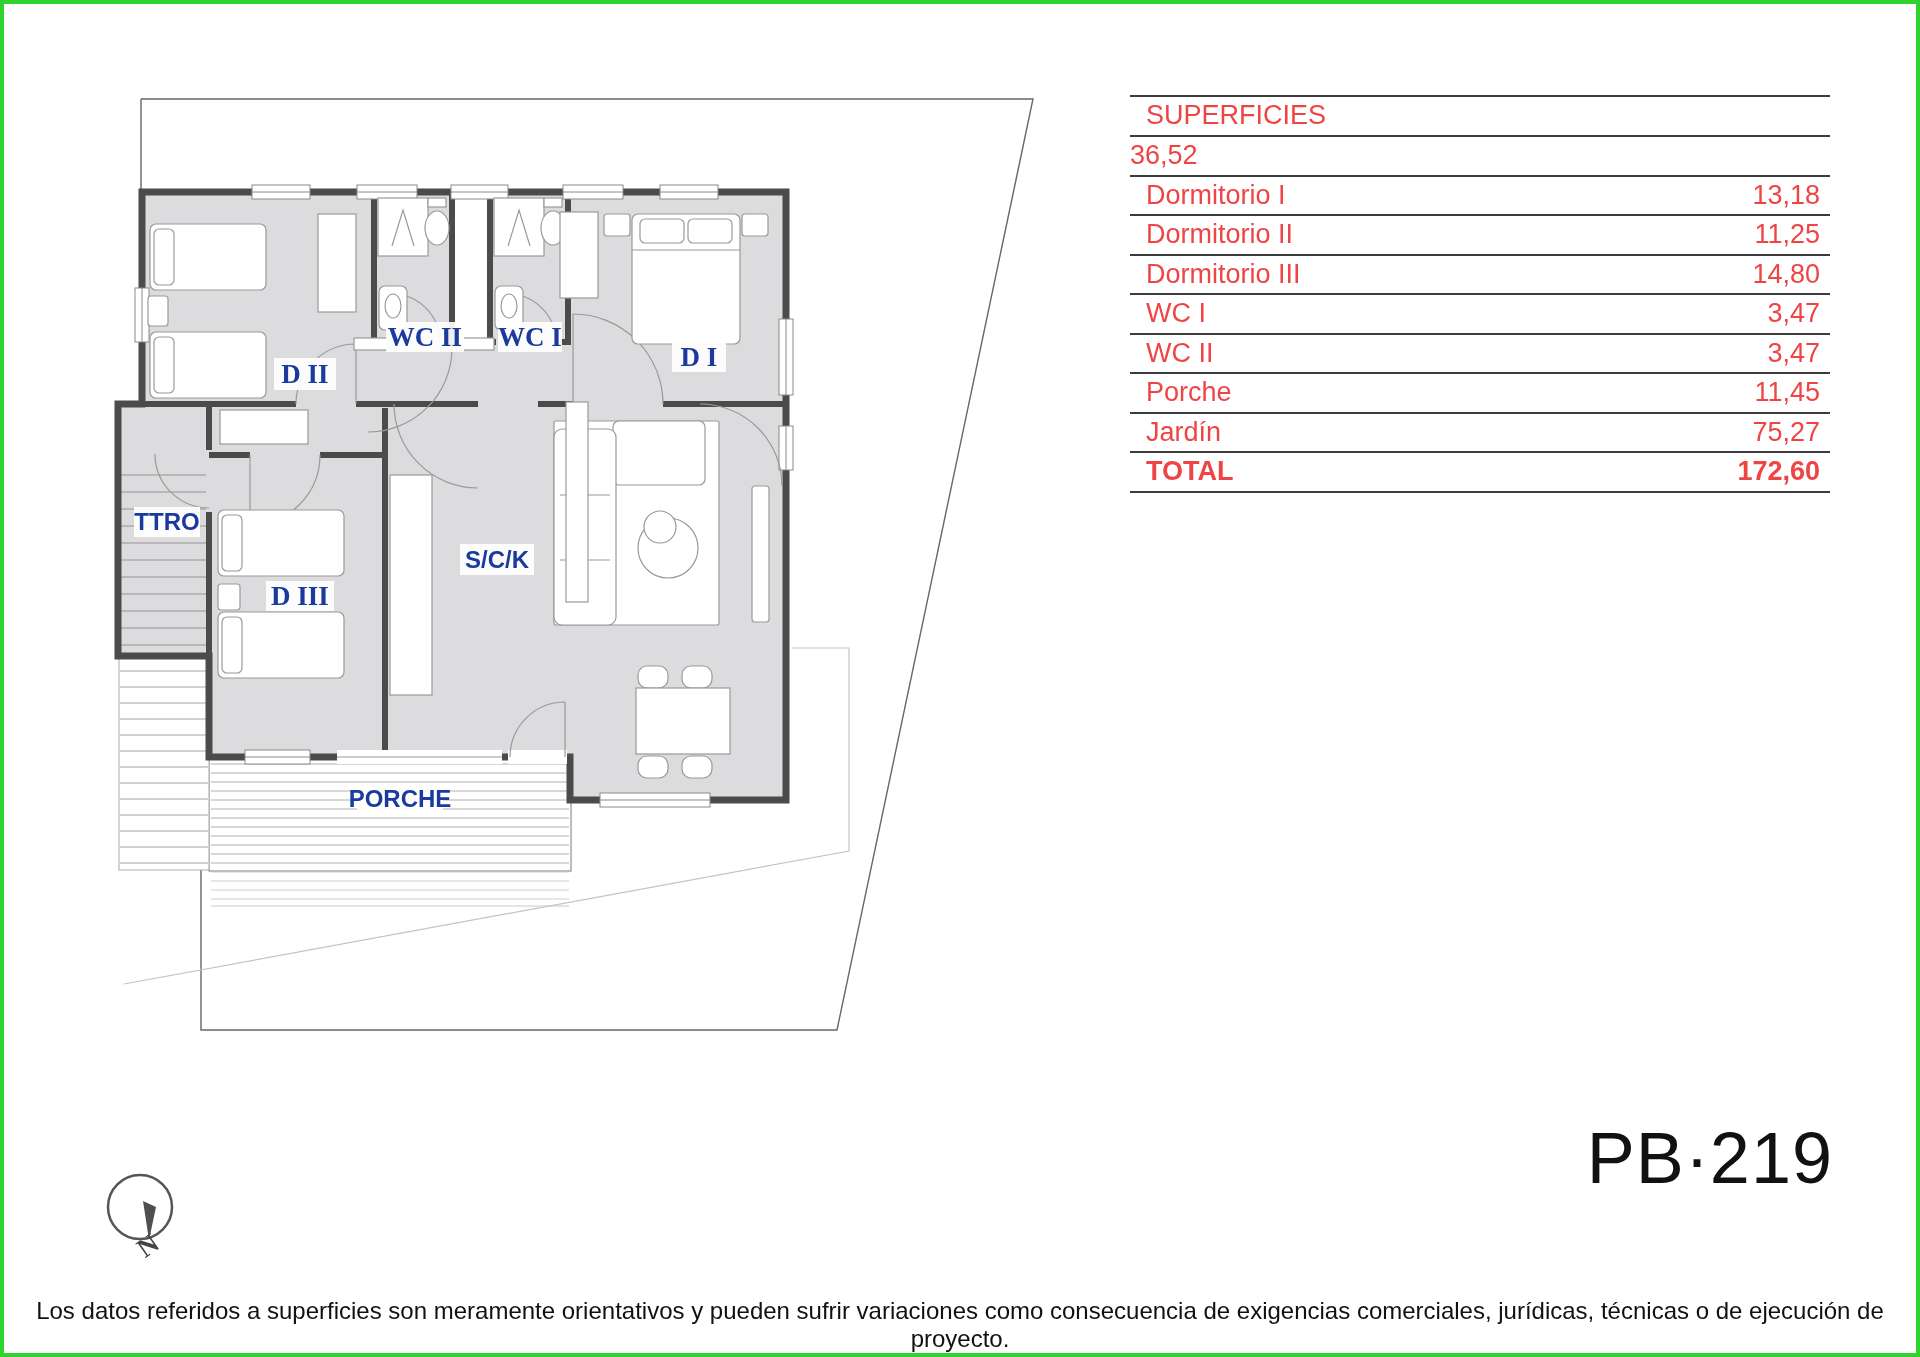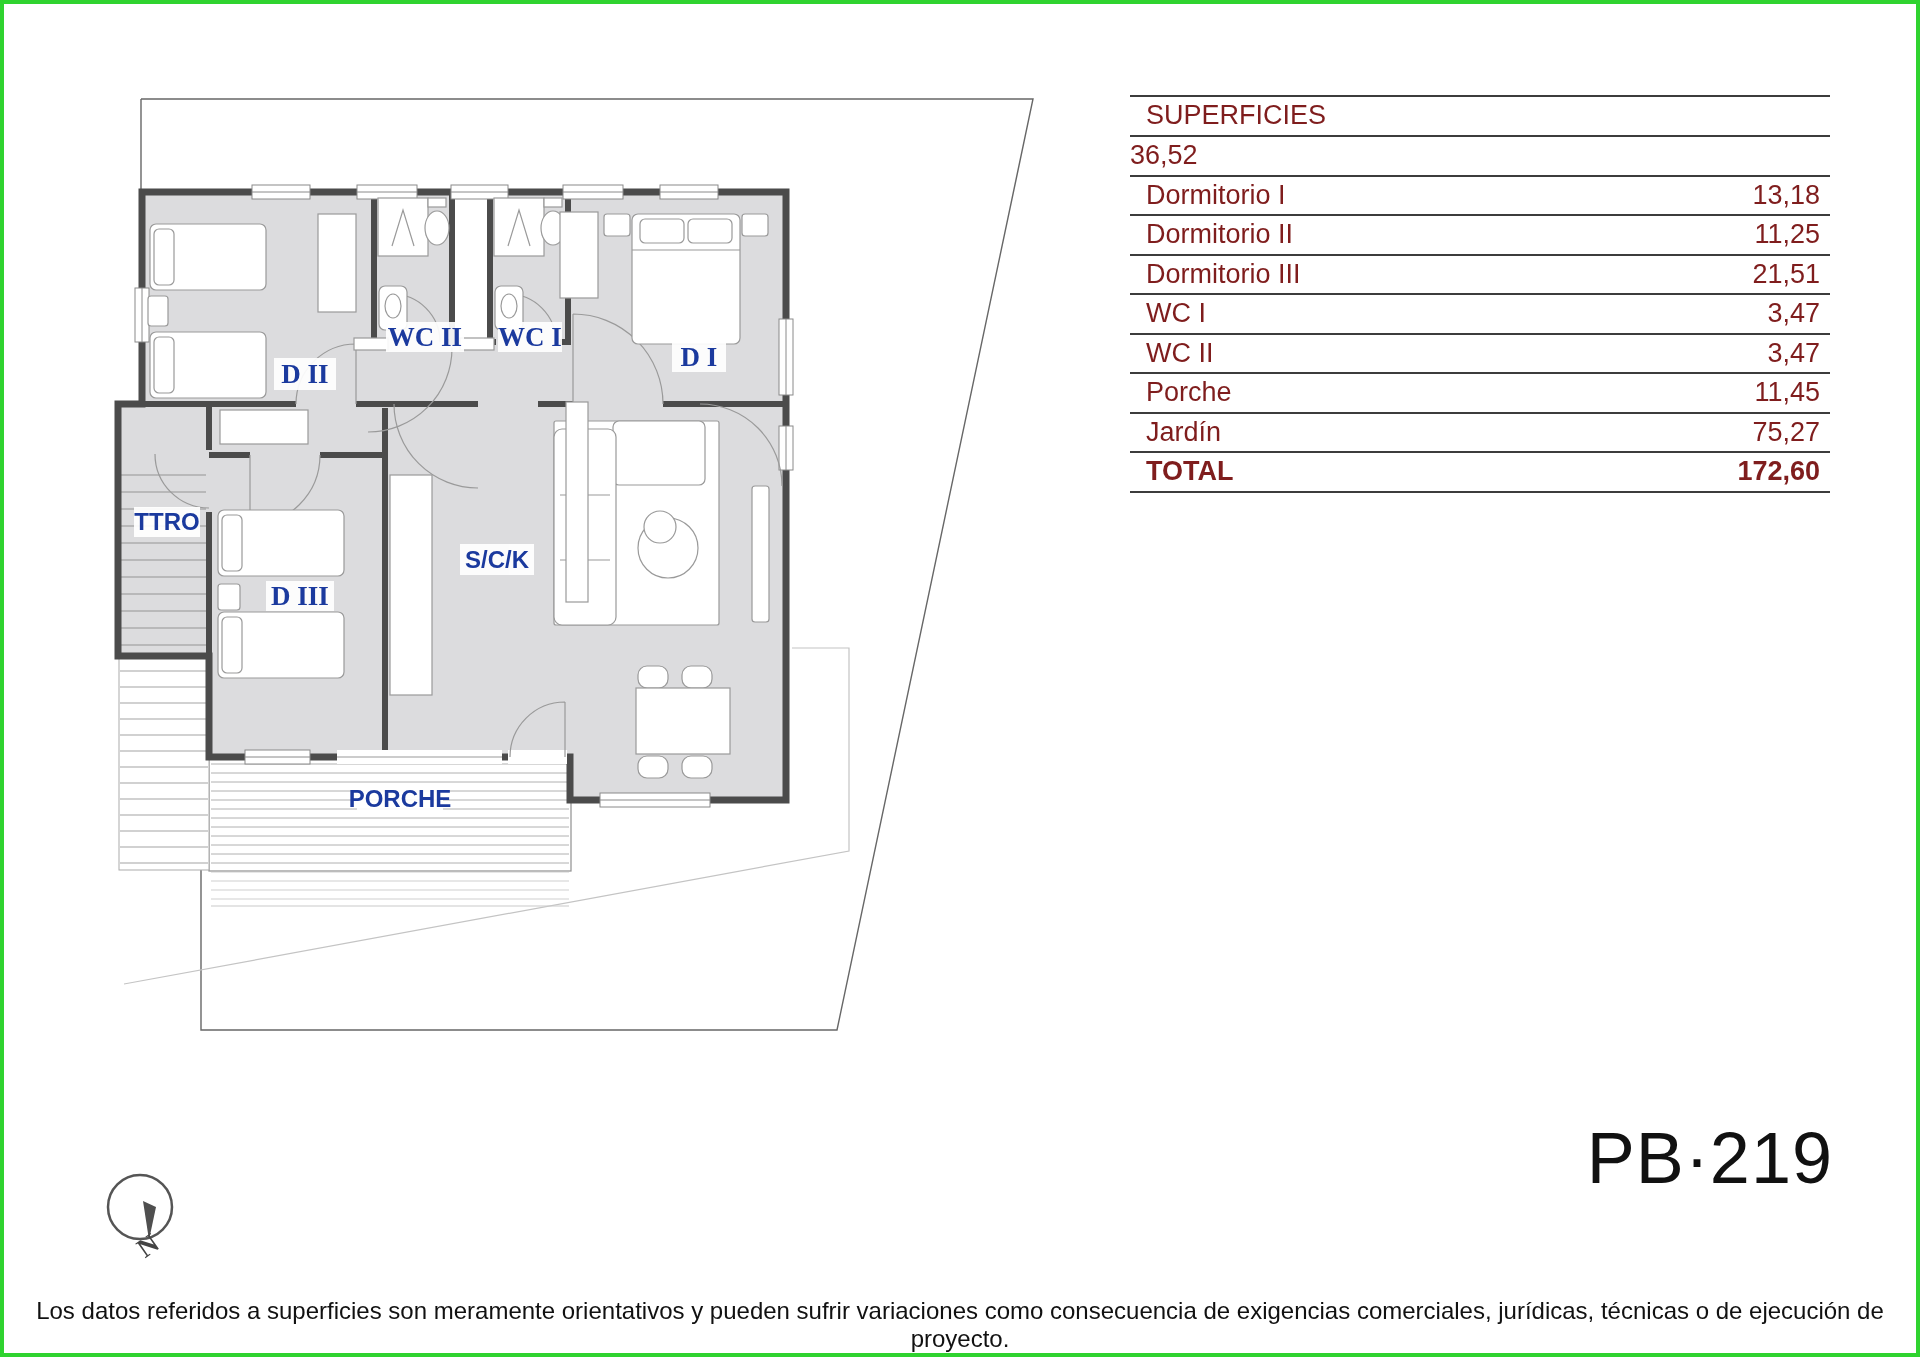--- a/index.html
+++ b/index.html
@@ -8,21 +8,21 @@
     font-family:"Liberation Sans",sans-serif;overflow:hidden;
   }
   .frame{
     position:absolute;inset:0;border:4px solid #2fd32f;pointer-events:none;z-index:50;
   }
   #plan-svg{position:absolute;left:0;top:0;}
 
   
   .surf-table{
     position:absolute;left:1130px;top:95px;width:700px;
-    border-top:2px solid #3c3c3c;color:#7f1d1d;z-index:10;
+    border-top:2px solid #3c3c3c;color:#ef4444;z-index:10;
   }
   .trow{
     display:flex;justify-content:space-between;align-items:center;
     height:37.5px;border-bottom:2px solid #3c3c3c;
     font-size:27px;line-height:37.5px;
   }
   .trow.th{height:38px;}
   .tlabel{padding-left:16px;white-space:nowrap;}
   .tval{padding-right:10px;white-space:nowrap;}
   .trow.total .tlabel,.trow.total .tval{font-weight:bold;}
@@ -258,21 +258,21 @@
   <div class="trow">
     <span class="tlabel">Dormitorio I</span>
     <span class="tval">13,18</span>
   </div>
   <div class="trow">
     <span class="tlabel">Dormitorio II</span>
     <span class="tval">11,25</span>
   </div>
   <div class="trow">
     <span class="tlabel">Dormitorio III</span>
-    <span class="tval">21,51</span>
+    <span class="tval">14,80</span>
   </div>
   <div class="trow">
     <span class="tlabel">WC I</span>
     <span class="tval">3,47</span>
   </div>
   <div class="trow">
     <span class="tlabel">WC II</span>
     <span class="tval">3,47</span>
   </div>
   <div class="trow">

